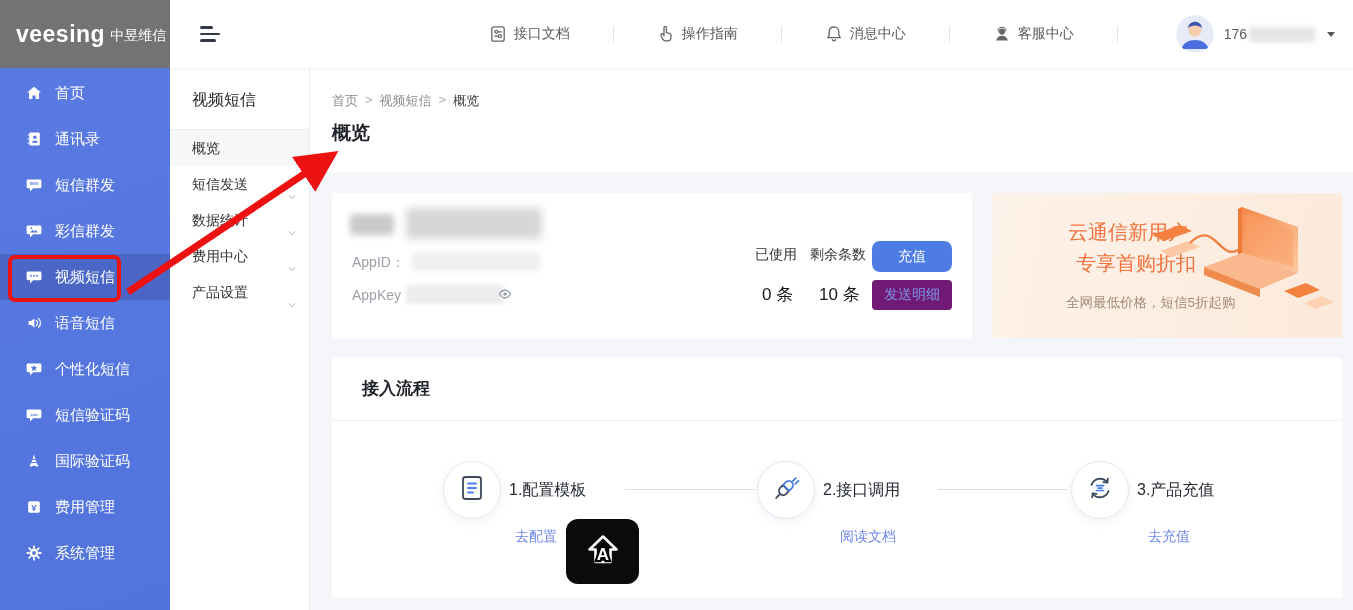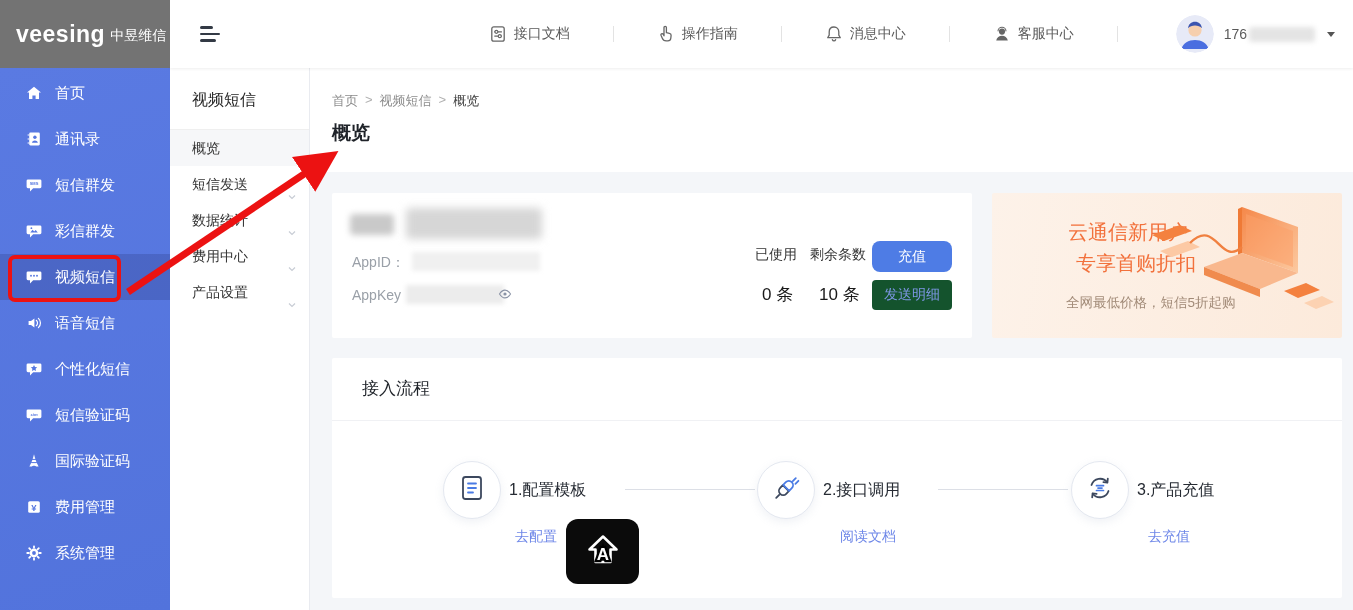--- a/index.html
+++ b/index.html
@@ -56,32 +56,32 @@
   .appid-label { left:20px; top:61px; }
   .appkey-label { left:20px; top:94px; }
   .appid-redact { position:absolute; left:80px; top:59px; width:128px; height:19px; background:#f0f0f0; filter:blur(2px); }
   .appkey-redact { position:absolute; left:74px; top:92px; width:98px; height:19px; background:#ececec; filter:blur(2px); }
   .eye-wrap { position:absolute; left:166px; top:94px; cursor:pointer; }
   .stat-label { position:absolute; top:53px; font-size:14px; color:#333; }
   .stat-value { position:absolute; top:90px; font-size:17px; color:#1a1a1a; }
   .stat-used-label { left:423px; } .stat-left-label { left:478px; }
   .stat-used-value { left:430px; } .stat-left-value { left:487px; }
   .btn-recharge { position:absolute; left:540px; top:48px; width:80px; height:31px; background:#4e7ce5; color:#fff; font-size:14px; border:none; border-radius:8px; cursor:pointer; }
-  .btn-detail { position:absolute; left:540px; top:87px; width:80px; height:30px; background:#14532d; color:#7e97e6; font-size:14px; border:none; border-radius:4px; cursor:pointer; }
+  .btn-detail { position:absolute; left:540px; top:87px; width:80px; height:30px; background:#701a75; color:#7e97e6; font-size:14px; border:none; border-radius:4px; cursor:pointer; }
 
   
   .promo-card { left:682px; top:125px; width:350px; height:145px; background:linear-gradient(100deg,#fdf2e9 0%,#fceadb 100%); overflow:hidden; }
   .promo-t1 { position:absolute; left:76px; top:26px; font-size:20px; color:#f2713c; }
   .promo-t2 { position:absolute; left:84px; top:57px; font-size:20px; color:#f2713c; }
   .promo-sub { position:absolute; left:74px; top:101px; font-size:13.5px; color:#a18a77; }
   .promo-illus { position:absolute; right:6px; top:8px; }
 
   
   .process-card { left:22px; top:290px; width:1010px; height:240px; }
-  .process-title { position:absolute; left:30px; top:19px; font-size:17px; font-weight:normal; color:#1f2329; }
+  .process-title { position:absolute; left:30px; top:19px; font-size:17px; font-weight:bold; color:#1f2329; }
   .process-divider { position:absolute; left:0; top:62px; width:100%; height:1px; background:#f0f1f4; }
   .step-circle { position:absolute; top:103px; width:58px; height:58px; border:1px solid #e4e8f0; border-radius:50%; background:#fff; box-shadow:0 3px 10px rgba(140,155,185,.14); display:flex; align-items:center; justify-content:center; }
   .sc1 { left:111px; } .sc2 { left:425px; } .sc3 { left:739px; }
   .step-label { position:absolute; top:122px; font-size:16px; color:#262b33; }
   .sl1 { left:177px; } .sl2 { left:491px; } .sl3 { left:805px; }
   .step-line { position:absolute; top:131px; height:1px; background:#dcdfe6; width:130px; }
   .ln1 { left:293px; } .ln2 { left:606px; }
   .step-link { position:absolute; top:170px; font-size:14px; color:#6e87e8; cursor:pointer;text-align:center; }
   .lk1 { left:183px; } .lk2 { left:508px; } .lk3 { left:816px; }
 

